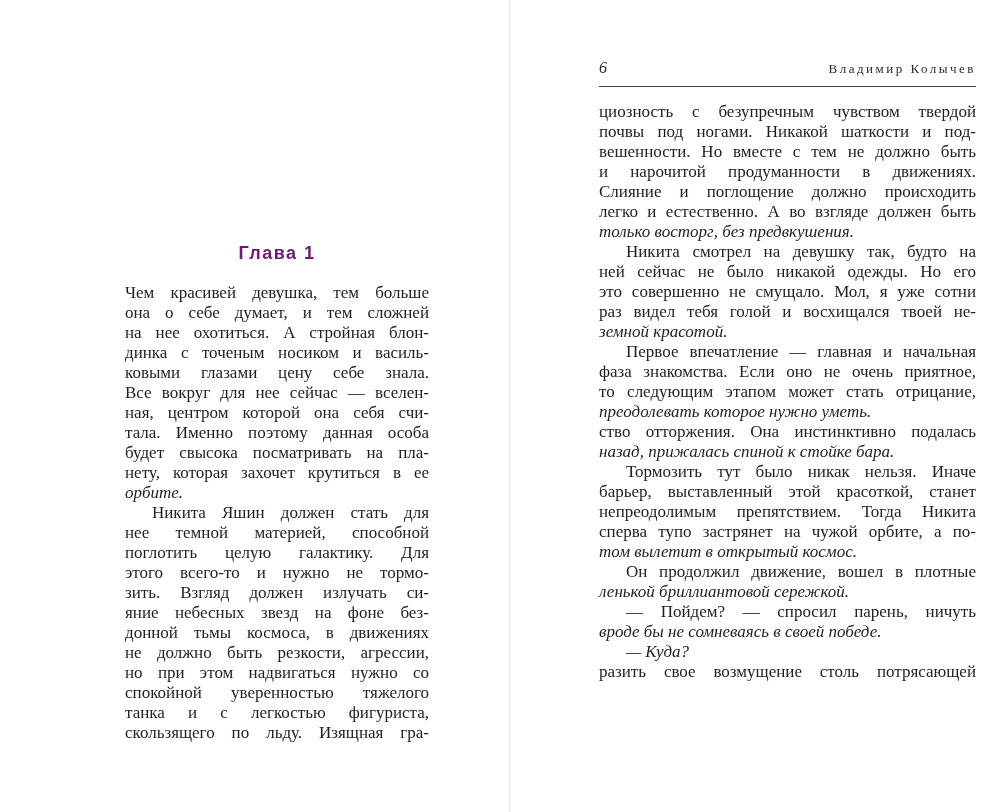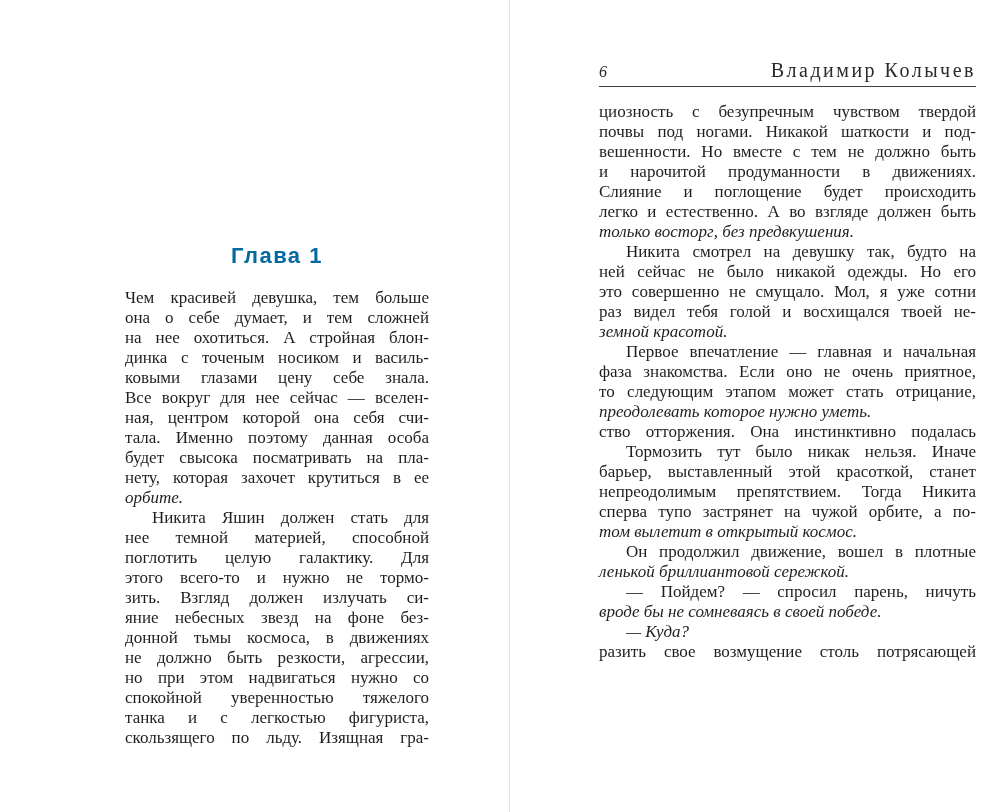--- a/index.html
+++ b/index.html
@@ -29,45 +29,45 @@
   }
   
   .page-left{
     position:absolute;
     left:125px;top:243px;
     width:304px;
   }
   .chapter{
     font-family:"Liberation Sans", sans-serif;
     font-weight:bold;
-    font-size:22px;
+    font-size:18px;
     letter-spacing:1.5px;
     text-align:center;
     margin:0 0 19px 0;
-    color:#0369a1;
+    color:#701a75;
   }
   
   .page-right{
     position:absolute;
     left:599px;top:59px;
     width:377px;
   }
   .running-header{
     display:flex;
     justify-content:space-between;
     align-items:baseline;
     height:20px;
   }
   .pagenum{
     font-style:italic;
     font-size:16px;
     color:#2a2a2a;
   }
   .running-title{
-    font-size:20px;
+    font-size:13px;
     letter-spacing:2.5px;
     color:#2a2a2a;
     white-space:nowrap;
   }
   .header-rule{
     height:1px;
     background:var(--rule);
     margin-top:7px;
   }
   .page-right .body{margin-top:15px;}
@@ -133,39 +133,40 @@
       <span class="pagenum">6</span>
       <span class="running-title">Владимир Колычев</span>
     </header>
     <div class="header-rule"></div>
     <div class="body" id="right-body">
         <div class="para">
           <div class="line">циозность с безупречным чувством твердой</div>
           <div class="line">почвы под ногами. Никакой шаткости и под-</div>
           <div class="line">вешенности. Но вместе с тем не должно быть</div>
           <div class="line">и нарочитой продуманности в движениях.</div>
-          <div class="line">Слияние и поглощение будет происходить</div>
+          <div class="line">Слияние и поглощение должно происходить</div>
           <div class="line">легко и естественно. А во взгляде должен быть</div>
           <div class="line lastline">только восторг, без предвкушения.</div>
         </div>
         <div class="para">
           <div class="line first">Никита смотрел на девушку так, будто на</div>
           <div class="line">ней сейчас не было никакой одежды. Но его</div>
           <div class="line">это совершенно не смущало. Мол, я уже сотни</div>
           <div class="line">раз видел тебя голой и восхищался твоей не-</div>
           <div class="line lastline">земной красотой.</div>
         </div>
         <div class="para">
           <div class="line first">Первое впечатление — главная и начальная</div>
           <div class="line">фаза знакомства. Если оно не очень приятное,</div>
           <div class="line">то следующим этапом может стать отрицание,</div>
           <div class="line lastline">преодолевать которое нужно уметь.</div>
         </div>
         <div class="para">
           <div class="line">ство отторжения. Она инстинктивно подалась</div>
+          <div class="line lastline">назад, прижалась спиной к стойке бара.</div>
         </div>
         <div class="para">
           <div class="line first">Тормозить тут было никак нельзя. Иначе</div>
           <div class="line">барьер, выставленный этой красоткой, станет</div>
           <div class="line">непреодолимым препятствием. Тогда Никита</div>
           <div class="line">сперва тупо застрянет на чужой орбите, а по-</div>
           <div class="line lastline">том вылетит в открытый космос.</div>
         </div>
         <div class="para">
           <div class="line first">Он продолжил движение, вошел в плотные</div>

